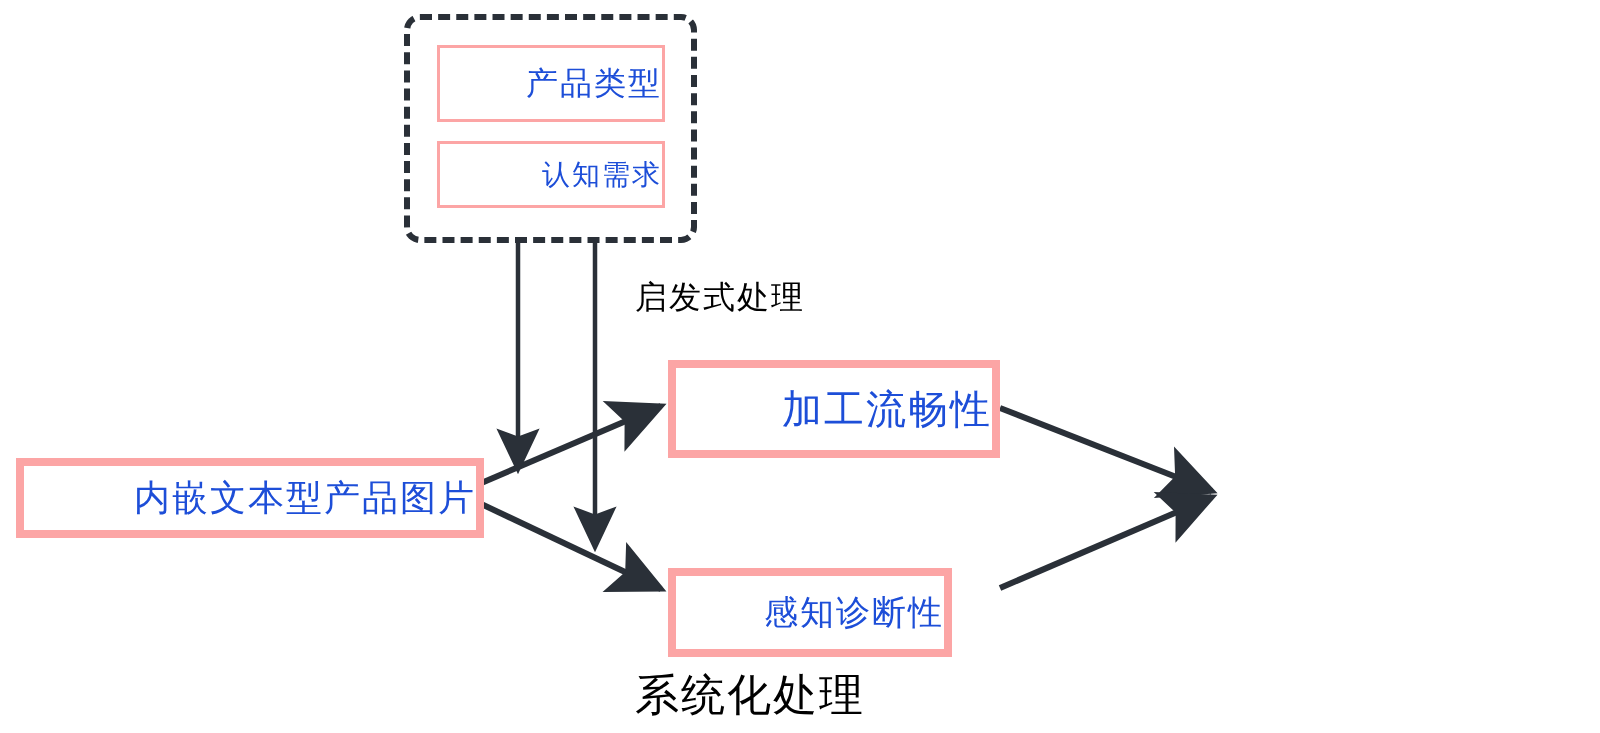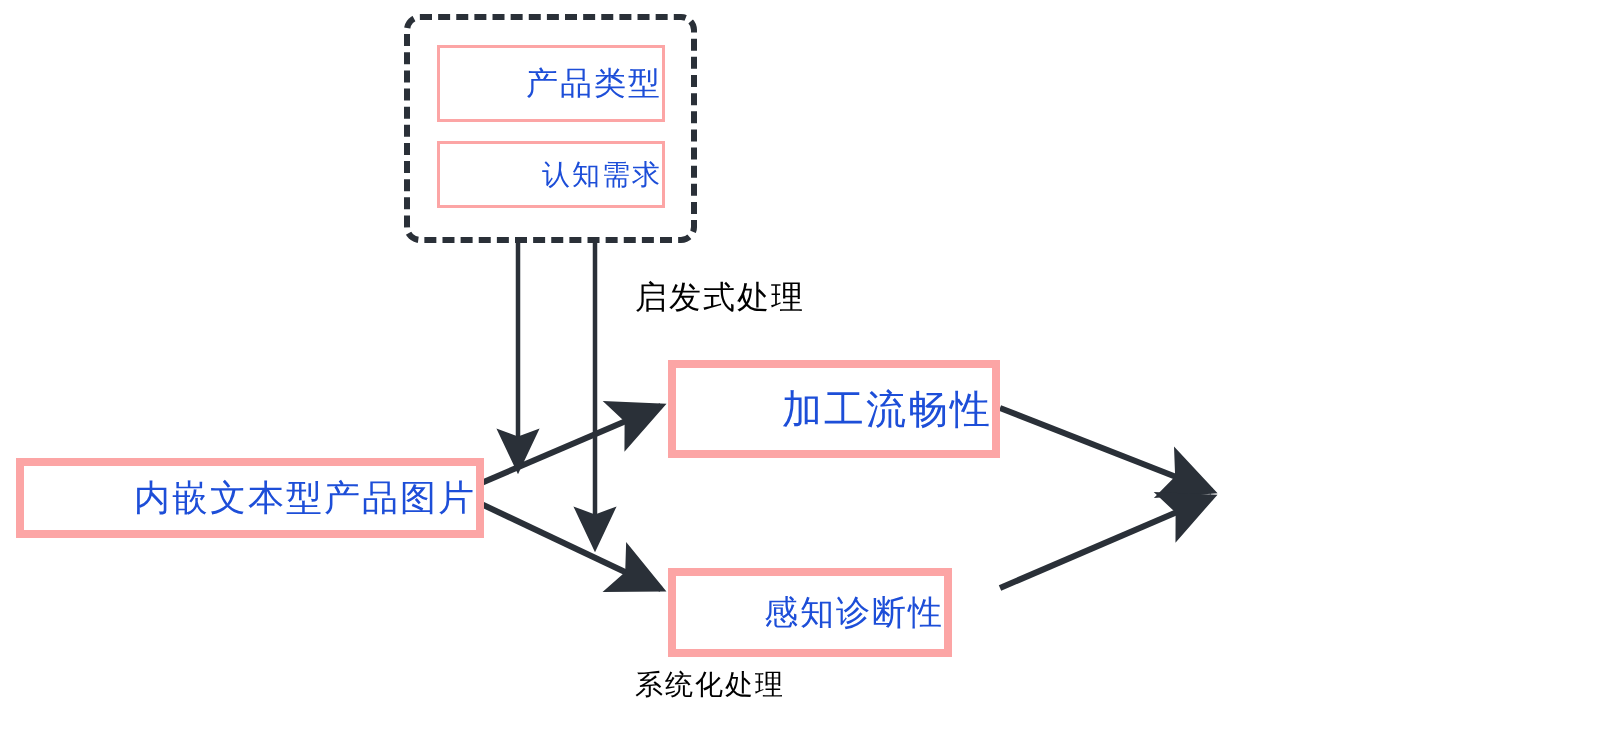--- a/index.html
+++ b/index.html
@@ -100,15 +100,15 @@
     <span>加工流畅性</span>
   </div>
 
   <div class="node-box" style="left:668px; top:543px; width:284px; height:89px; font-size:34px;margin-top:25px;">
     <span>感知诊断性</span>
   </div>
 
 
   <div class="free-label" style="left:635px; top:276px; width:400px; font-size:32px;">启发式处理</div>
 
-  <div class="free-label" style="left:635px; top:666px; width:400px; font-size:28px;">系统化处理</div>
+  <div class="free-label" style="left:635px; top:666px; width:400px; font-size:44px;">系统化处理</div>
 
 </div>
 
 </body></html>

